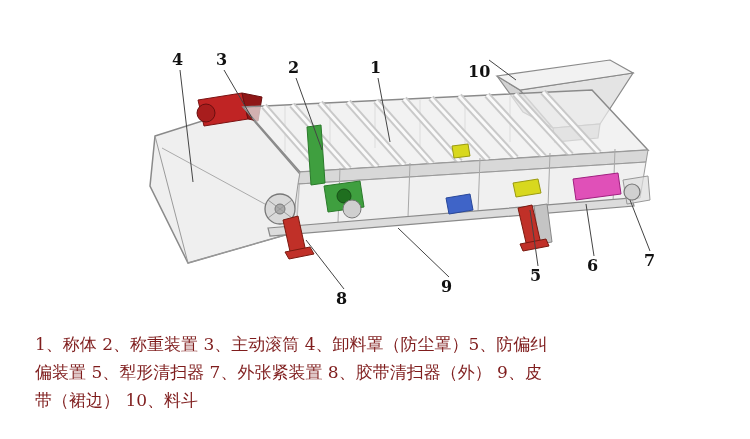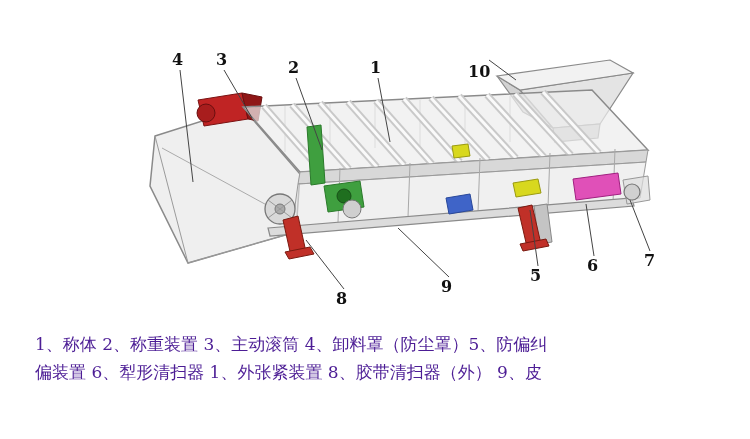--- a/index.html
+++ b/index.html
@@ -13,21 +13,21 @@
     position:absolute;font-size:16px;font-weight:bold;color:#111;
     font-family:"DejaVu Serif","Liberation Serif",serif;line-height:1;
   }
   .c4{left:172px;top:52px;}  .c3{left:216px;top:52px;}
   .c2{left:288px;top:60px;}  .c1{left:370px;top:60px;}
   .c10{left:468px;top:48px;margin-top:16px;} .c5{left:530px;top:268px;}
   .c6{left:587px;top:258px;} .c7{left:644px;top:253px;}
   .c8{left:336px;top:291px;} .c9{left:441px;top:279px;}
   .legend{
     position:absolute;left:35px;top:330px;width:690px;
-    font-size:17px;line-height:28px;color:#4c1d95;
+    font-size:17px;line-height:28px;color:#7f1d1d;
     font-family:"DejaVu Serif","Liberation Serif",serif;
   }
 </style>
 </head>
 <body>
 
 <div class="page">
 
   <div class="drawing">
     <svg width="750" height="325" viewBox="0 0 750 325">
@@ -169,16 +169,17 @@
     <div class="callout c5">5</div>
     <div class="callout c6">6</div>
     <div class="callout c7">7</div>
     <div class="callout c8">8</div>
     <div class="callout c9">9</div>
     <div class="callout c10">10</div>
   </div>
 
   <div class="legend">
     <div>1、称体 2、称重装置 3、主动滚筒 4、卸料罩（防尘罩）5、防偏纠</div>
-    <div>偏装置 6、犁形清扫器 1、外张紧装置 8、胶带清扫器（外） 9、皮</div>
+    <div>偏装置 5、犁形清扫器 7、外张紧装置 8、胶带清扫器（外） 9、皮</div>
+    <div>带（裙边） 10、料斗</div>
   </div>
 
 </div>
 
 </body></html>

